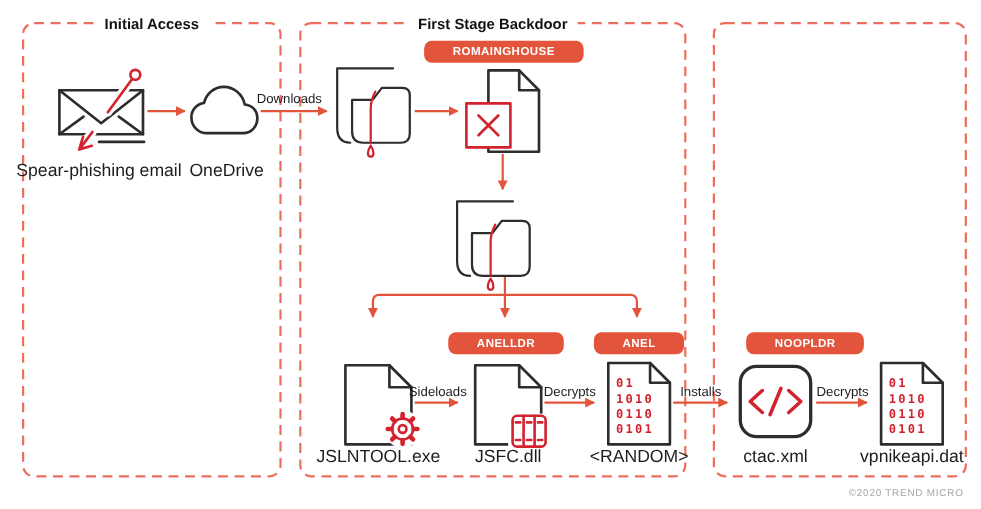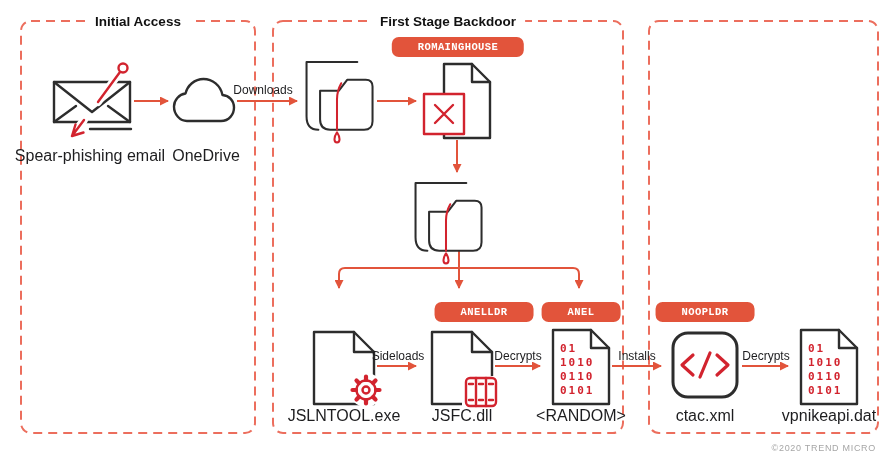--- a/index.html
+++ b/index.html
@@ -21,21 +21,21 @@
   .gear-stub{stroke:var(--icon_red);stroke-width:4.2;stroke-linecap:round;}
   .bin-text{font-family:"DejaVu Sans Mono",monospace;font-weight:700;font-size:11px;letter-spacing:2px;fill:var(--icon_red);}
 
   .section-title{position:absolute;transform:translateX(-50%);background:#fff;
     padding:0 9px;font-size:13.5px;font-weight:700;color:#111;white-space:nowrap;line-height:17px;}
   .node-icon{position:absolute;}
   .node-label{position:absolute;transform:translateX(-50%);font-size:16px;color:var(--text);white-space:nowrap;}
   .edge-label{position:absolute;transform:translateX(-50%);font-size:12px;color:var(--text);white-space:nowrap;}
   .edge-label.block{transform:none;white-space:normal;width:74px;line-height:1.2;}
   .badge{position:absolute;transform:translateX(-50%);background:var(--accent);color:#fff;
-    font-size:10.5px;font-weight:700;letter-spacing:.4px;padding:4px 26px;border-radius:7px;white-space:nowrap;font-family:Liberation Mono, monospace;}
+    font-size:10.5px;font-weight:700;letter-spacing:.4px;padding:4px 26px;border-radius:7px;white-space:nowrap;}
   .copyright{position:absolute;right:16px;top:443px;font-size:9px;letter-spacing:.7px;color:var(--muted);}
 </style>
 </head>
 <body>
 
 <div class="canvas">
 
   <svg class="overlay" viewBox="0 0 892 463">
     <defs>
       <marker id="ah" markerUnits="userSpaceOnUse" markerWidth="9" markerHeight="9" refX="8" refY="4.5" orient="auto">
@@ -113,21 +113,21 @@
     <path class="ink-fill" d="M8,4 H48 L68,24 V76 H8 Z"></path>
     <path class="ink" d="M48,4 V24 H68"></path>
     <circle cx="60" cy="62" r="17" fill="#fff"></circle>
     <path class="gear-stub" d="M70,62 H73.5 M67.1,69.1 L69.5,71.5 M60,72 V75.5 M52.9,69.1 L50.5,71.5 M50,62 H46.5 M52.9,54.9 L50.5,52.5 M60,52 V48.5 M67.1,54.9 L69.5,52.5"></path>
     <circle class="red" cx="60" cy="62" r="9.5"></circle>
     <circle class="red" cx="60" cy="62" r="3.5"></circle>
   </svg>
   <div class="node-label" style="left:344px;top:407px">JSLNTOOL.exe</div>
   <div class="edge-label" style="left:398px;top:349px">Sideloads</div>
 
-  <div class="badge" style="left:484px;top:302px">ANELLDR</div>
+  <div class="badge" style="left:460px;top:302px">ANELLDR</div>
   <svg class="node-icon" style="left:424px;top:328px" width="76" height="80" viewBox="0 0 76 80">
     <path class="ink-fill" d="M8,4 H48 L68,24 V76 H8 Z"></path>
     <path class="ink" d="M48,4 V24 H68"></path>
     <rect x="38" y="48" width="38" height="32" fill="#fff"></rect>
     <rect class="red-fill" x="42" y="50" width="30" height="28" rx="4"></rect>
     <path class="red" d="M52,50 V78 M62,50 V78"></path>
     <path class="red" d="M45,56 H49 M55,56 H59 M65,56 H69 M45,72 H49 M55,72 H59 M65,72 H69"></path>
   </svg>
   <div class="node-label" style="left:462px;top:407px">JSFC.dll</div>
   <div class="edge-label" style="left:518px;top:349px">Decrypts</div>
@@ -137,21 +137,21 @@
     <path class="ink-fill" d="M6,4 H44 L62,22 V78 H6 Z"></path>
     <path class="ink" d="M44,4 V22 H62"></path>
     <text class="bin-text" x="13" y="26">01</text>
     <text class="bin-text" x="13" y="40">1010</text>
     <text class="bin-text" x="13" y="54">0110</text>
     <text class="bin-text" x="13" y="68">0101</text>
   </svg>
   <div class="node-label" style="left:581px;top:407px">&lt;RANDOM&gt;</div>
   <div class="edge-label" style="left:637px;top:349px">Installs</div>
 
-  <div class="badge" style="left:705px;top:302px">NOOPLDR</div>
+  <div class="badge" style="left:732px;top:302px">NOOPLDR</div>
   <svg class="node-icon" style="left:669px;top:329px" width="72" height="72" viewBox="0 0 72 72">
     <rect class="ink-fill" x="4" y="4" width="64" height="64" rx="15" style="stroke-width:3"></rect>
     <path class="red" d="M24,26 L13,36 L24,46" style="stroke-width:3.2"></path>
     <path class="red" d="M31,48 L41,24" style="stroke-width:3.2"></path>
     <path class="red" d="M48,26 L59,36 L48,46" style="stroke-width:3.2"></path>
   </svg>
   <div class="node-label" style="left:705px;top:407px">ctac.xml</div>
   <div class="edge-label" style="left:766px;top:349px">Decrypts</div>
 
   <svg class="node-icon" style="left:795px;top:326px" width="68" height="82" viewBox="0 0 68 82">

